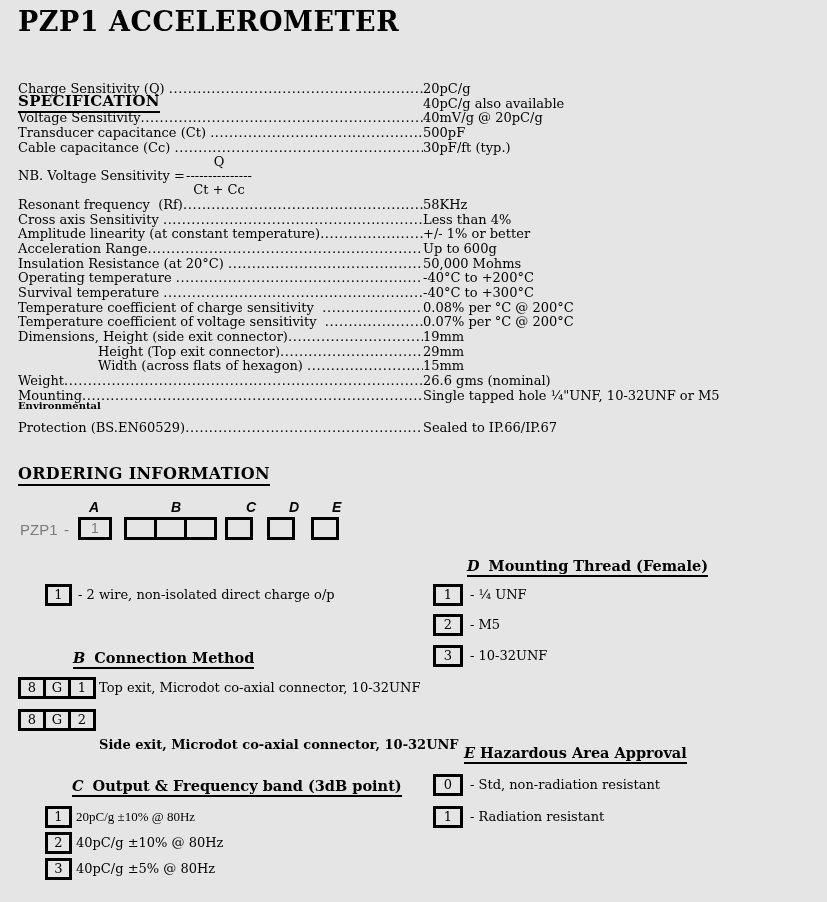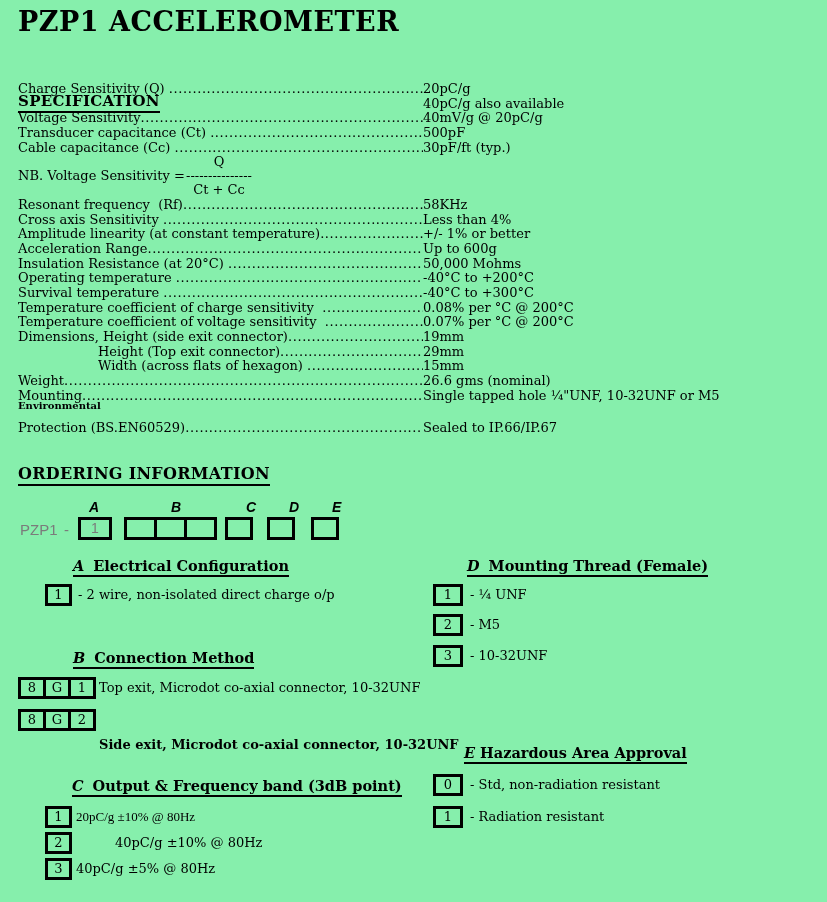--- a/index.html
+++ b/index.html
@@ -1,18 +1,18 @@
 <!DOCTYPE html>
 <html><head>
 <meta charset="utf-8">
 <style>
   html,body { margin:0; padding:0; background:#ffffff; }
   .page {
     position:relative; width:827px; height:902px; overflow:hidden;
-    background:#86efac; color:#000;
+    background:#e5e5e5; color:#000;
     font-family:"DejaVu Serif","Liberation Serif",serif;
   }
   .abs { position:absolute; }
 
   
   .doc-title { font-size:27px; font-weight:bold; white-space:nowrap; letter-spacing:0.5px; }
   .h-underline { font-weight:bold; border-bottom:2px solid #000; padding-bottom:1px; white-space:nowrap; letter-spacing:0.3px; }
   .spec-h { font-size:15px; }
   .order-h { font-size:16px; }
   .env-h { font-size:10px; font-weight:bold; }
@@ -200,23 +200,20 @@
     <span class="dgroup" style="left:124px; top:517px;">
       <span class="dcell"></span>
       <span class="dcell"></span>
       <span class="dcell"></span>
     </span>
     <span class="dbox" style="left:225px; top:517px; width:22px;"></span>
     <span class="dbox" style="left:267px; top:517px; width:22px;"></span>
     <span class="dbox" style="left:311px; top:517px; width:22px;"></span>
   </div>
 
-  <div class="sec-heading" style="left:73px; top:557px;">
-    <span class="sec-letter">A</span><span>Electrical Configuration</span>
-  </div>
   <span class="obox" style="left:45px; top:584px;">1</span>
   <span class="otext" style="left:78px; top:586px;">- 2 wire, non-isolated direct charge o/p</span>
 
   <div class="sec-heading" style="left:73px; top:649px;">
     <span class="sec-letter">B</span><span>Connection Method</span>
   </div>
   <span class="ogroup" style="left:18px; top:677px;">
     <span class="ocell">8</span>
     <span class="ocell">G</span>
     <span class="ocell">1</span>
@@ -228,21 +225,21 @@
     <span class="ocell">2</span>
   </span>
   <span class="otext" style="left:99px; top:736px;font-weight:bold;">Side exit, Microdot co-axial connector,  10-32UNF</span>
 
   <div class="sec-heading" style="left:72px; top:777px;">
     <span class="sec-letter">C</span><span>Output &amp; Frequency band (3dB point)</span>
   </div>
   <span class="obox" style="left:45px; top:806px;">1</span>
   <span class="otext" style="left:76px; top:808px;font-family:Liberation Serif, serif;">20pC/g ±10% @ 80Hz</span>
   <span class="obox" style="left:45px; top:832px;">2</span>
-  <span class="otext" style="left:76px; top:834px;margin-left:39px;">40pC/g ±10% @ 80Hz</span>
+  <span class="otext" style="left:76px; top:834px;">40pC/g ±10% @ 80Hz</span>
   <span class="obox" style="left:45px; top:858px;">3</span>
   <span class="otext" style="left:76px; top:860px;">40pC/g ±5% @ 80Hz</span>
 
   <div class="sec-heading" style="left:467px; top:557px;">
     <span class="sec-letter">D</span><span>Mounting Thread (Female)</span>
   </div>
   <span class="obox wide" style="left:433px; top:584px;">1</span>
   <span class="otext" style="left:470px; top:586px;">- ¼ UNF</span>
   <span class="obox wide" style="left:433px; top:614px;">2</span>
   <span class="otext" style="left:470px; top:616px;">- M5</span>

